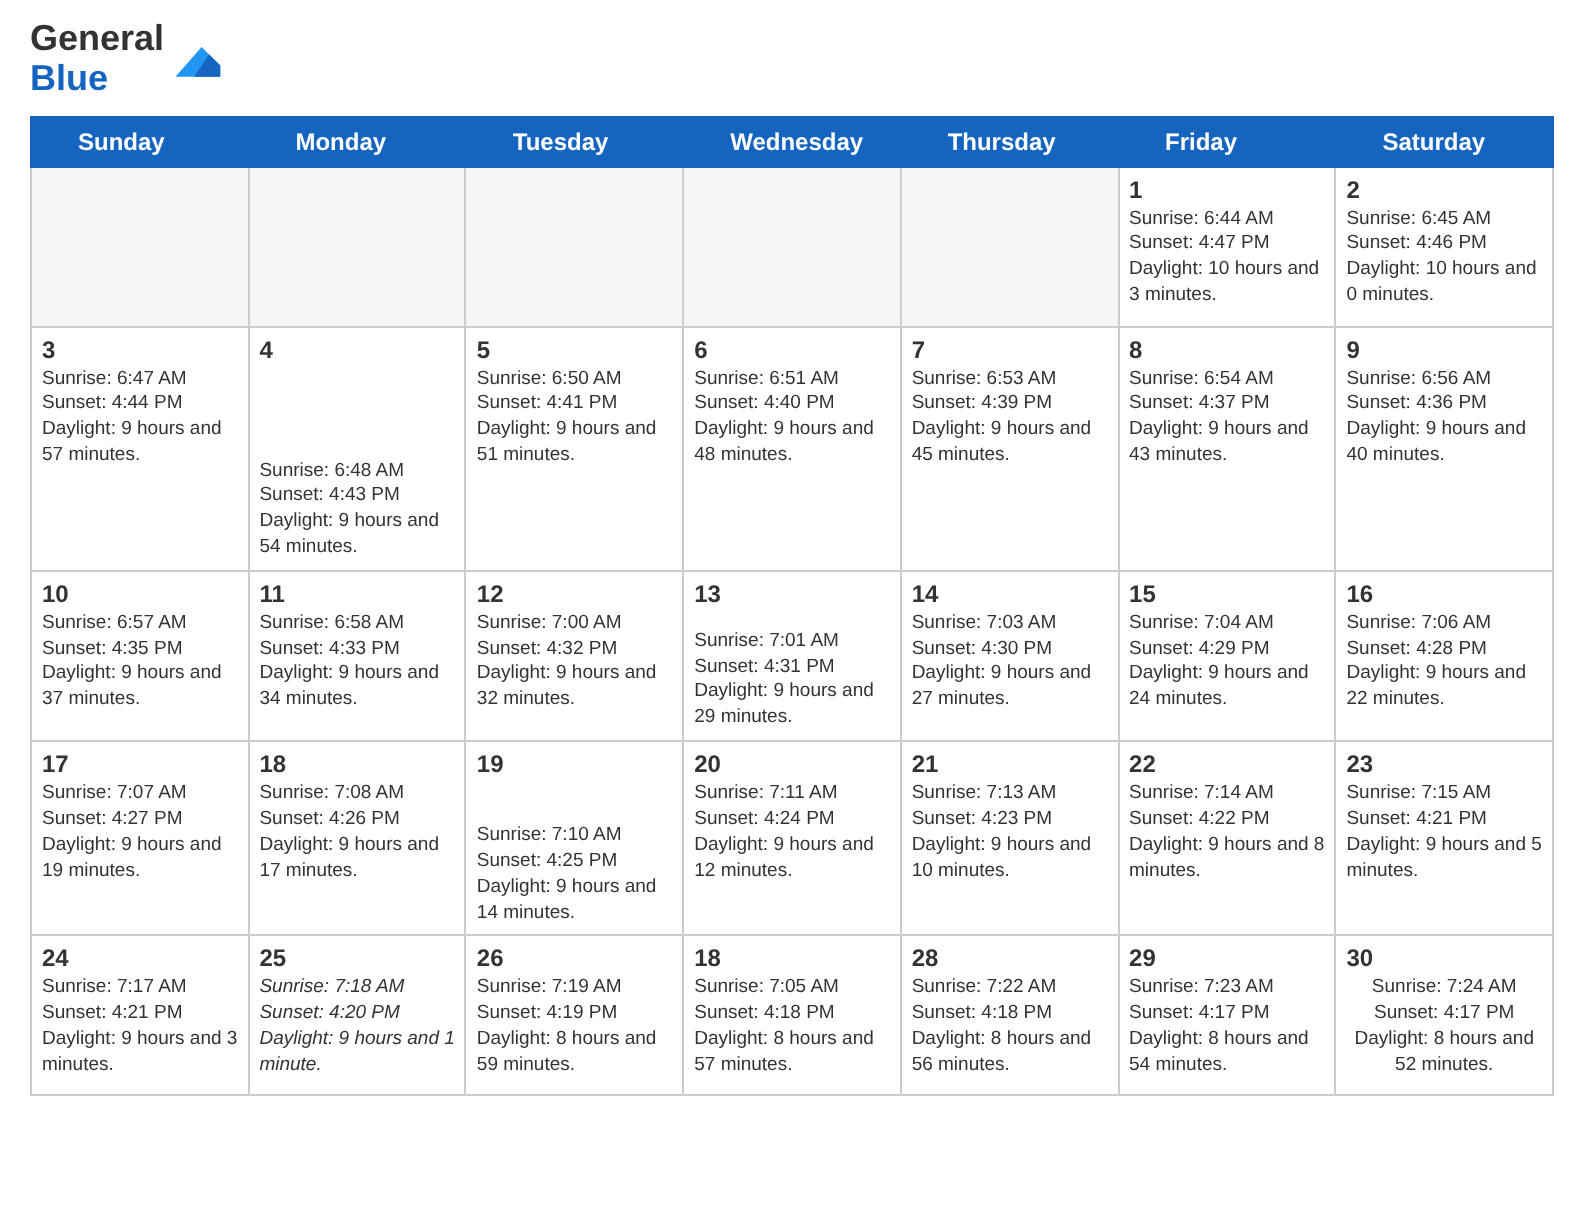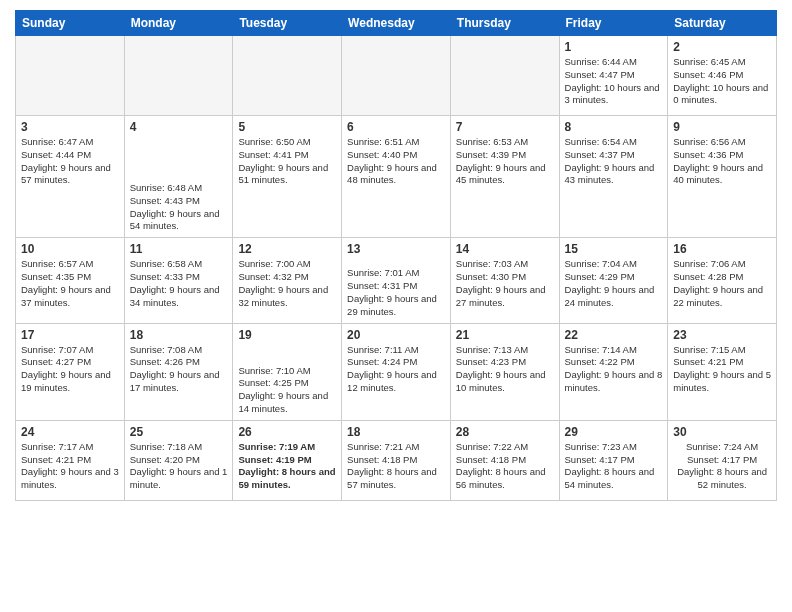--- a/index.html
+++ b/index.html
@@ -51,21 +51,21 @@
     }
     .calendar {
       width: 100%;
       border-collapse: collapse;
       table-layout: fixed;
     }
     .calendar th {
       background: #1565c0;
       color: #fff;
       text-align: left;
-      padding: 5px 6px;
+      padding: 5px 23px;
       font-size: 12px;
       font-weight: bold;
       border: 1px solid #1565c0;
     }
     .calendar td {
       vertical-align: top;
       padding: 4px 5px;
       border: 1px solid #ccc;
       font-size: 10px;
       color: #333;
@@ -87,20 +87,38 @@
     .day-info {
       font-size: 9.5px;
       line-height: 1.35;
       color: #333;
     }
   </style>
 </head>
 <body>
 
 <div class="container">
+  <div class="header">
+    <div class="logo">
+      <div style="display:flex;align-items:center;">
+        <div class="logo-text">
+          <span class="general">General</span><br>
+          <span class="blue">Blue</span>
+        </div>
+        <svg class="logo-icon" viewBox="0 0 30 30" xmlns="http://www.w3.org/2000/svg">
+          <polygon points="4,24 18,8 28,18 28,24" fill="#2196f3"></polygon>
+          <polygon points="14,24 22,12 28,18 28,24" fill="#1565c0"></polygon>
+        </svg>
+      </div>
+    </div>
+    <div class="title-block">
+      <div class="month-title"></div>
+      <div class="location"></div>
+    </div>
+  </div>
 
   <table class="calendar">
     <thead>
       <tr>
 
       <th>Sunday</th>
           <th>Monday</th>
           <th>Tuesday</th>
           <th>Wednesday</th>
           <th>Thursday</th>
@@ -262,33 +280,33 @@
         </tr>
         <tr>
           <td>
             <span class="day-num">24</span>
             <div class="day-info" style="white-space: pre-line;">Sunrise: 7:17 AM
 Sunset: 4:21 PM
 Daylight: 9 hours and 3 minutes.</div>
           </td>
           <td>
             <span class="day-num">25</span>
-            <div class="day-info" style="white-space: pre-line;">Sunrise: 7:18 AM
+            <div class="day-info" style="white-space: pre-line; font-style: italic;">Sunrise: 7:18 AM
 Sunset: 4:20 PM
 Daylight: 9 hours and 1 minute.</div>
           </td>
           <td>
             <span class="day-num">26</span>
-            <div class="day-info" style="white-space: pre-line; font-weight: bold;">Sunrise: 7:19 AM
+            <div class="day-info" style="white-space: pre-line;">Sunrise: 7:19 AM
 Sunset: 4:19 PM
 Daylight: 8 hours and 59 minutes.</div>
           </td>
           <td>
             <span class="day-num">18</span>
-            <div class="day-info" style="white-space: pre-line;">Sunrise: 7:21 AM
+            <div class="day-info" style="white-space: pre-line;">Sunrise: 7:05 AM
 Sunset: 4:18 PM
 Daylight: 8 hours and 57 minutes.</div>
           </td>
           <td>
             <span class="day-num">28</span>
             <div class="day-info" style="white-space: pre-line;">Sunrise: 7:22 AM
 Sunset: 4:18 PM
 Daylight: 8 hours and 56 minutes.</div>
           </td>
           <td>

